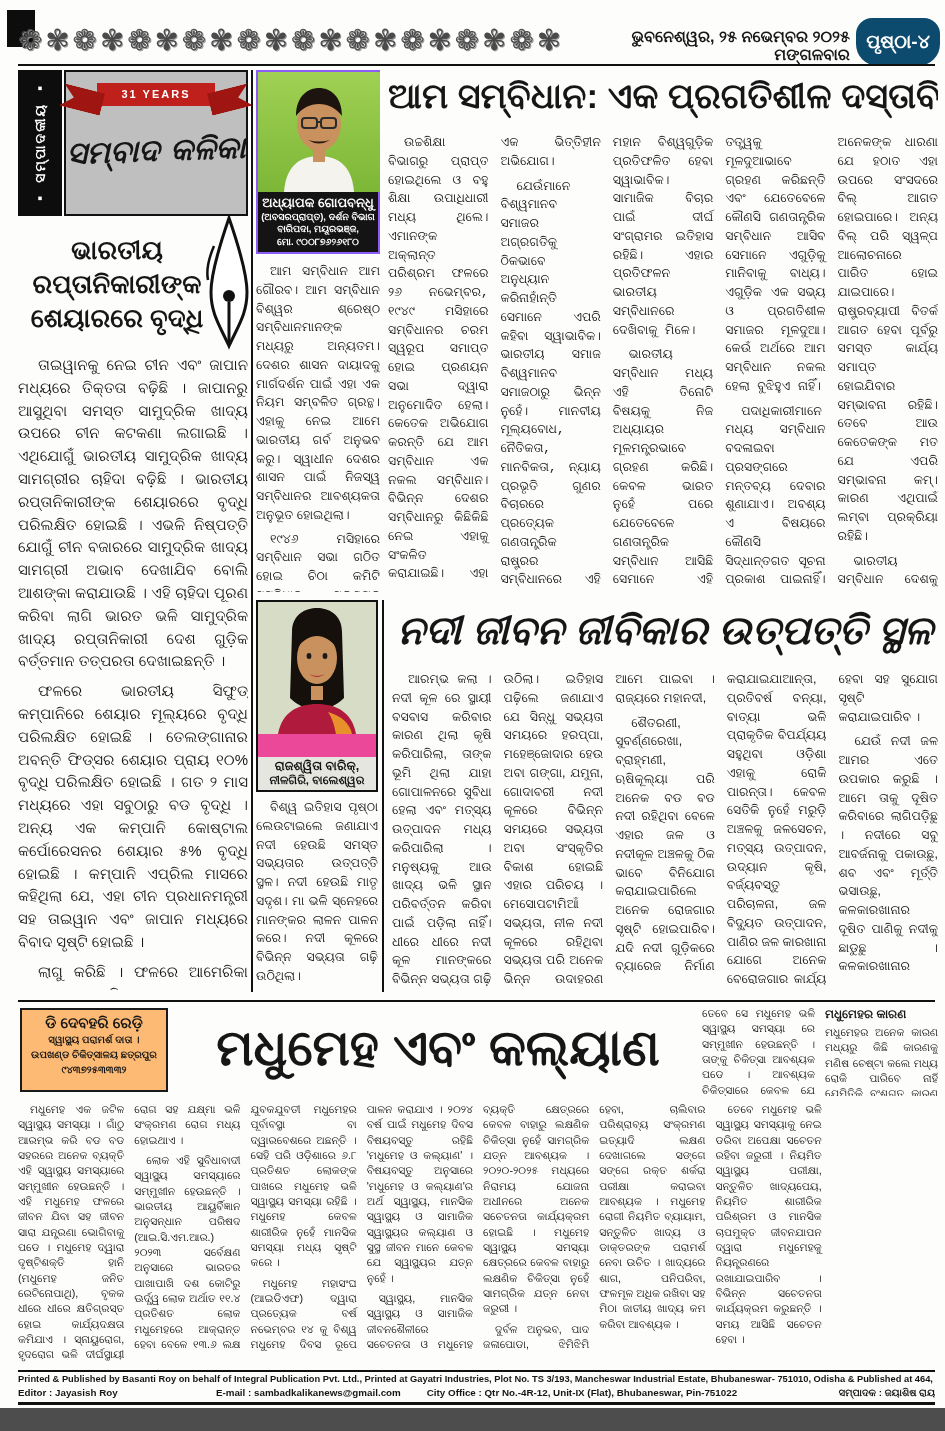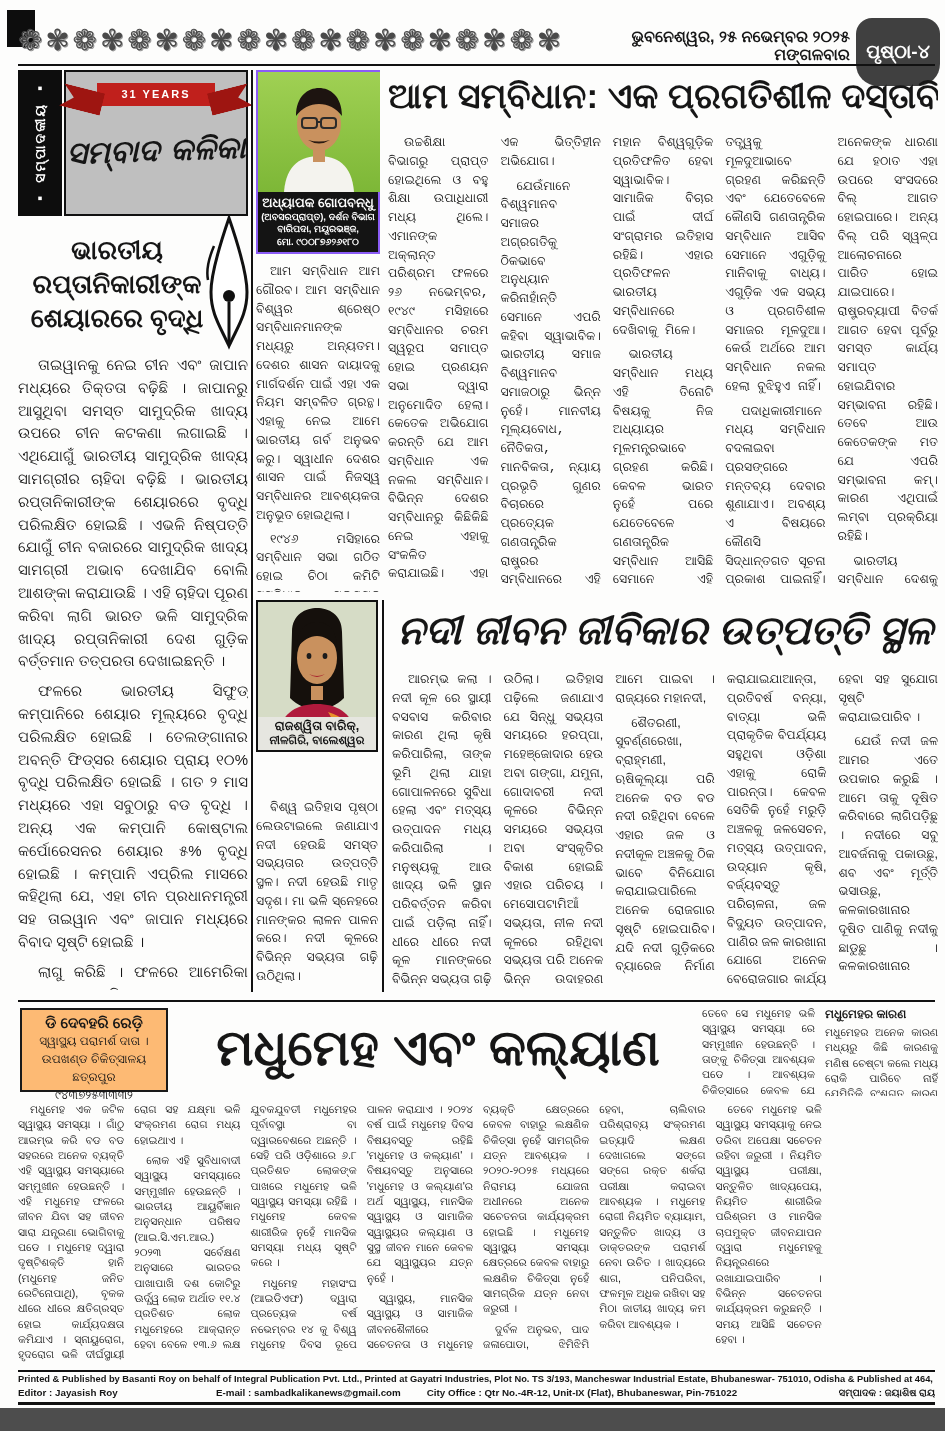--- a/index.html
+++ b/index.html
@@ -5,21 +5,21 @@
   html,body{margin:0;padding:0;background:#e9e9e9;}
   .page{position:relative;width:945px;height:1431px;background:#fdfdfc;margin:0 auto;
         font-family:"Liberation Sans","DejaVu Sans",sans-serif;color:#161616;overflow:hidden;}
   .abs{position:absolute;}
   .rule{background:#111;}
   
   .corner-mark{left:7px;top:10px;width:28px;height:37px;background:#0d0d0d;}
   .ornament{left:18px;top:20px;width:545px;height:40px;overflow:hidden;font-size:29px;line-height:40px;
             color:#4a4a4a;letter-spacing:3px;white-space:nowrap;text-shadow:1px 1px 0 #9a9a9a;}
   .dateline{left:560px;top:28px;width:290px;height:30px;font-size:16px;font-weight:bold;text-align:right;}
-  .page-badge{left:856px;top:18px;width:84px;height:68px;background:#404040;border-radius:16px 16px 22px 22px;
+  .page-badge{left:856px;top:18px;width:84px;height:48px;background:#0c4a6e;border-radius:16px 16px 22px 22px;
               color:#fff;font-size:19px;font-weight:bold;display:flex;align-items:center;justify-content:center;}
   .header-rule{left:18px;top:64px;width:917px;height:2px;}
   
   .section-bar{left:18px;top:70px;width:44px;height:146px;background:#0d0d0d;display:flex;
                align-items:center;justify-content:center;}
   .section-bar span{writing-mode:vertical-rl;transform:rotate(180deg);color:#fff;font-size:14px;
                     font-weight:bold;letter-spacing:2px;}
   .masthead{left:64px;top:70px;width:184px;height:146px;background:#bfbfbf;border:2px solid #111;
             box-sizing:border-box;text-align:center;}
   .ribbon{position:relative;margin:11px auto 0;width:118px;height:23px;background:#c0201c;color:#fff;
@@ -45,38 +45,38 @@
   .photo-caption .cap-sub{font-size:9.5px;font-weight:bold;line-height:1.35;}
   .const-headline{left:388px;top:66px;width:550px;height:60px;font-size:35px;font-weight:800;text-align:center;
                   line-height:60px;white-space:nowrap;overflow:hidden;}
   .const-intro{left:256px;top:262px;width:124px;height:330px;overflow:hidden;font-size:12.5px;line-height:1.5;
                text-align:justify;}
   .const-intro p{margin:0 0 5px;text-indent:14px;}
   .col-block{overflow:hidden;font-size:12.5px;line-height:1.5;text-align:justify;column-fill:auto;}
   .col-block p{margin:0 0 6px;text-indent:16px;}
   .const-cols{left:388px;top:134px;width:550px;height:460px;column-count:5;column-gap:12px;font-family:Liberation Mono, monospace;}
   
-  .river-photo{left:256px;top:600px;width:122px;height:152px;border:2px solid #111;box-sizing:border-box;background:#ec4899;}
+  .river-photo{left:256px;top:600px;width:122px;height:192px;border:2px solid #111;box-sizing:border-box;background:#ec4899;}
   .river-caption{position:absolute;left:0;bottom:0;width:100%;background:#e6e6e0;color:#111;text-align:center;
                  padding:2px 0 3px;}
   .river-caption .cap-name{font-size:12.5px;font-weight:bold;}
   .river-caption .cap-sub{font-size:11.5px;font-weight:bold;}
   .river-intro{left:256px;top:798px;width:122px;height:194px;overflow:hidden;font-size:12.5px;line-height:1.5;
                text-align:justify;}
   .river-intro p{margin:0 0 5px;text-indent:14px;}
   .divider-v2{left:382px;top:600px;width:2px;height:392px;}
   .river-headline{left:392px;top:598px;width:546px;height:64px;font-size:40px;font-weight:800;text-align:center;
                   line-height:64px;white-space:nowrap;overflow:hidden;font-style:italic;}
   .river-cols{left:392px;top:670px;width:546px;height:322px;column-count:5;column-gap:12px;}
   
   .rule2{left:18px;top:1000px;width:917px;height:2px;}
   .diab-box{left:20px;top:1008px;width:148px;height:84px;background:#fdba74;border:2px solid #1a1a1a;
             box-sizing:border-box;text-align:center;padding-top:4px;}
   .diab-box .b-name{font-size:15px;font-weight:800;}
-  .diab-box .b-sub{font-size:12px;font-weight:normal;line-height:1.5;}
+  .diab-box .b-sub{font-size:10px;font-weight:bold;line-height:1.5;}
   .diab-headline{left:178px;top:1000px;width:520px;height:96px;font-size:50px;font-weight:800;text-align:center;
                  line-height:96px;white-space:nowrap;overflow:hidden;}
   .diab-topright{left:702px;top:1006px;width:236px;height:90px;display:flex;gap:10px;overflow:hidden;}
   .diab-topright .tr-col{width:113px;font-size:10.8px;line-height:1.42;text-align:justify;overflow:hidden;}
   .diab-topright h4{margin:0 0 2px;font-size:12px;font-weight:800;text-align:left;}
   .diab-topright p{margin:0;}
   .diab-body{left:18px;top:1102px;width:920px;height:262px;column-count:8;column-gap:10px;font-size:10.8px;
              line-height:1.42;}
   .diab-body p{margin:0 0 5px;text-indent:12px;}
   

